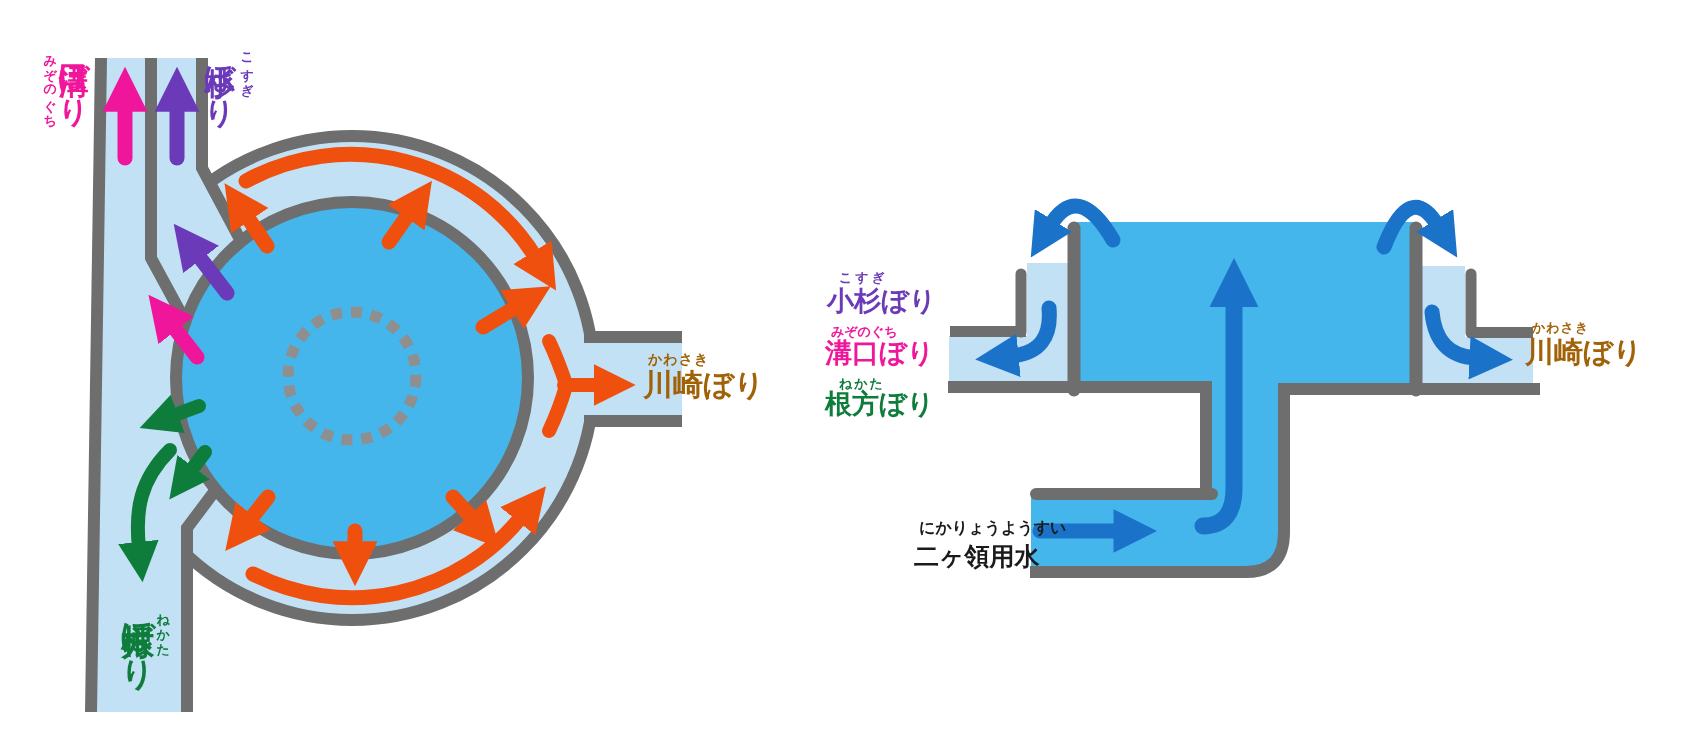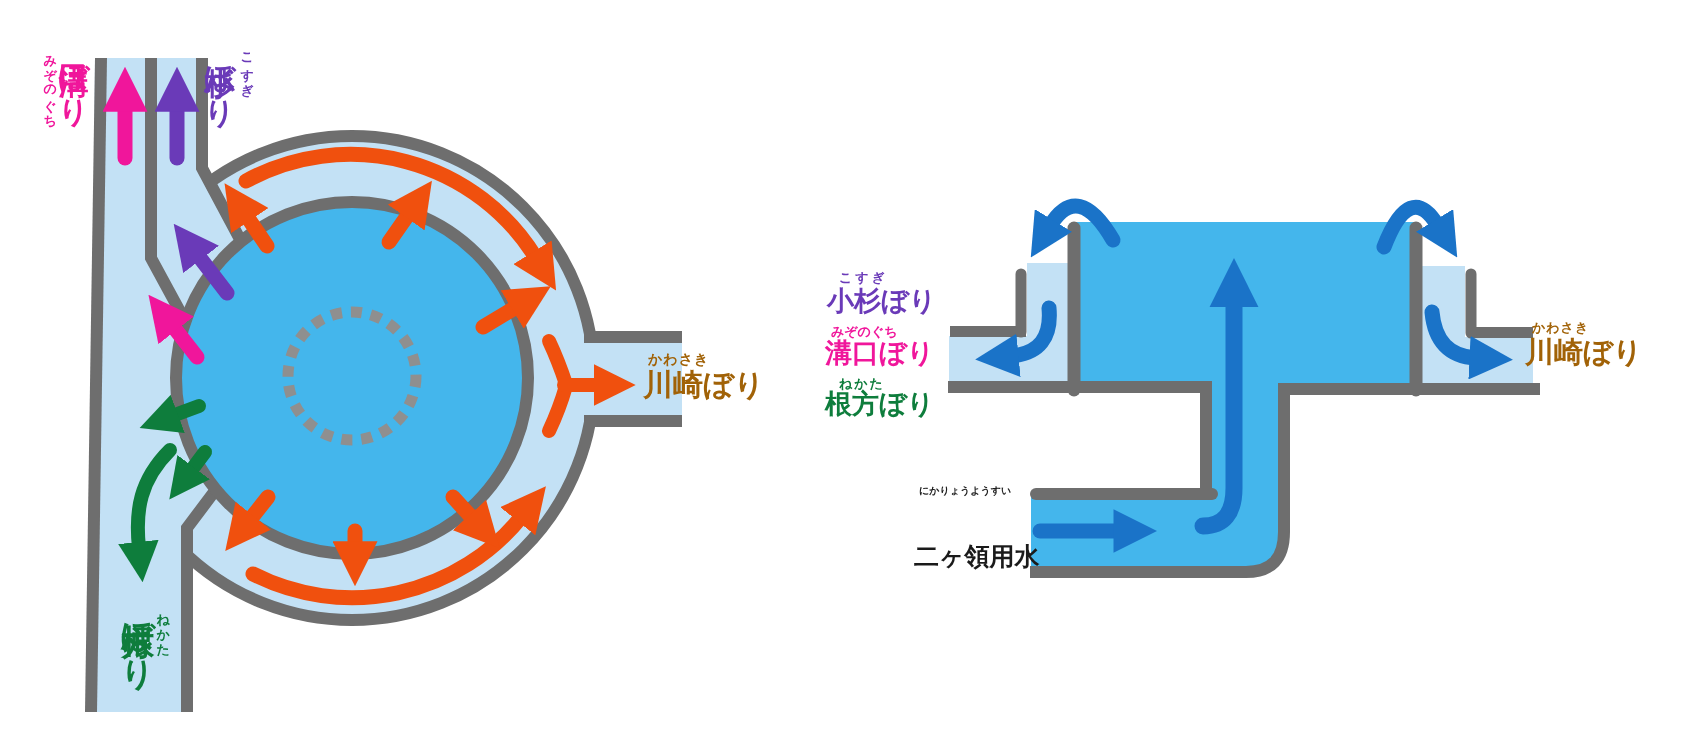--- a/index.html
+++ b/index.html
@@ -142,16 +142,16 @@
 <div class="lbl v green" style="left:120px;top:598px;font-size:33px;">根方ぼり</div>
 
 <div class="lbl purple" style="left:839px;top:271px;font-size:13px;letter-spacing:3px;">こすぎ</div>
 <div class="lbl purple" style="left:827px;top:287px;font-size:27px;">小杉ぼり</div>
 <div class="lbl pink" style="left:831px;top:325px;font-size:13px;">みぞのぐち</div>
 <div class="lbl pink" style="left:825px;top:339px;font-size:27px;">溝口ぼり</div>
 <div class="lbl green" style="left:839px;top:377px;font-size:13px;letter-spacing:2px;">ねかた</div>
 <div class="lbl green" style="left:825px;top:390px;font-size:27px;">根方ぼり</div>
 <div class="lbl orange" style="left:1532px;top:321px;font-size:13px;letter-spacing:1px;">かわさき</div>
 <div class="lbl orange" style="left:1525px;top:337px;font-size:29px;">川崎ぼり</div>
-<div class="lbl black" style="left:919px;top:486px;font-size:10px;">にかりょうようすい</div>
+<div class="lbl black" style="left:919px;top:520px;font-size:16px;">にかりょうようすい</div>
 <div class="lbl black" style="left:914px;top:544px;font-size:25px;">二ヶ領用水</div>
 
 </div>
 
 </body></html>

